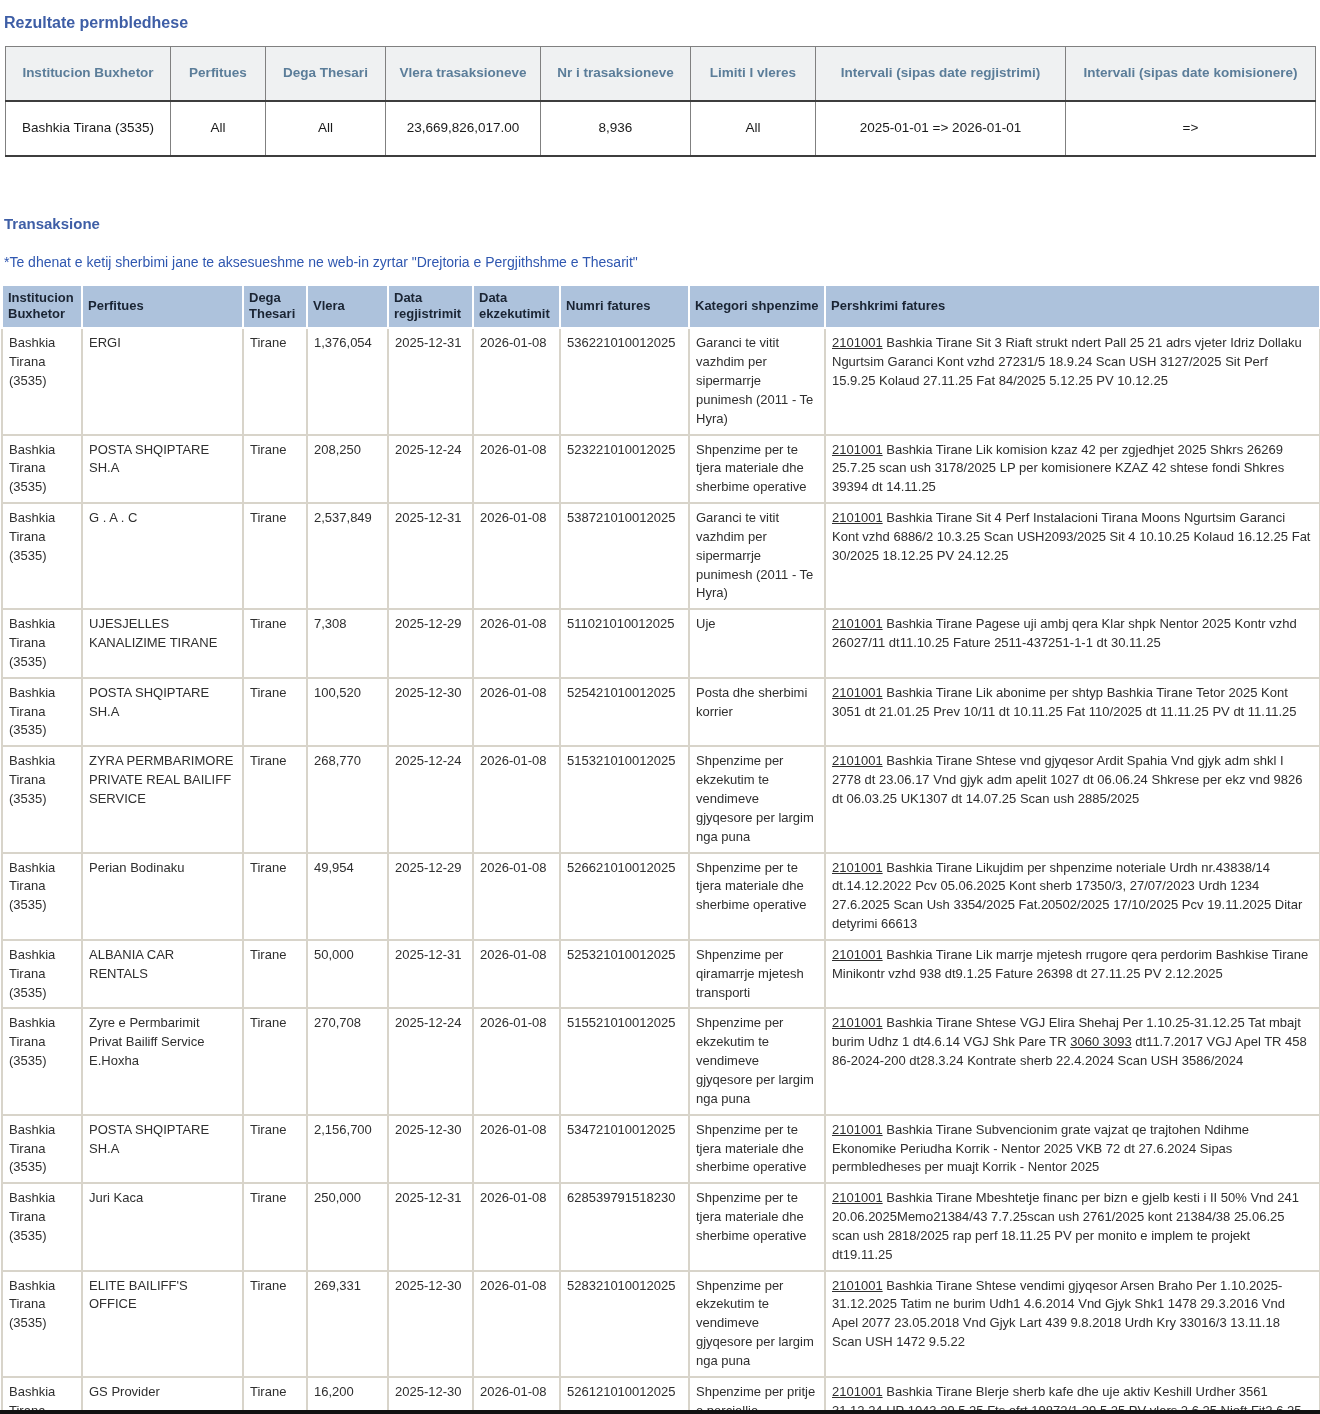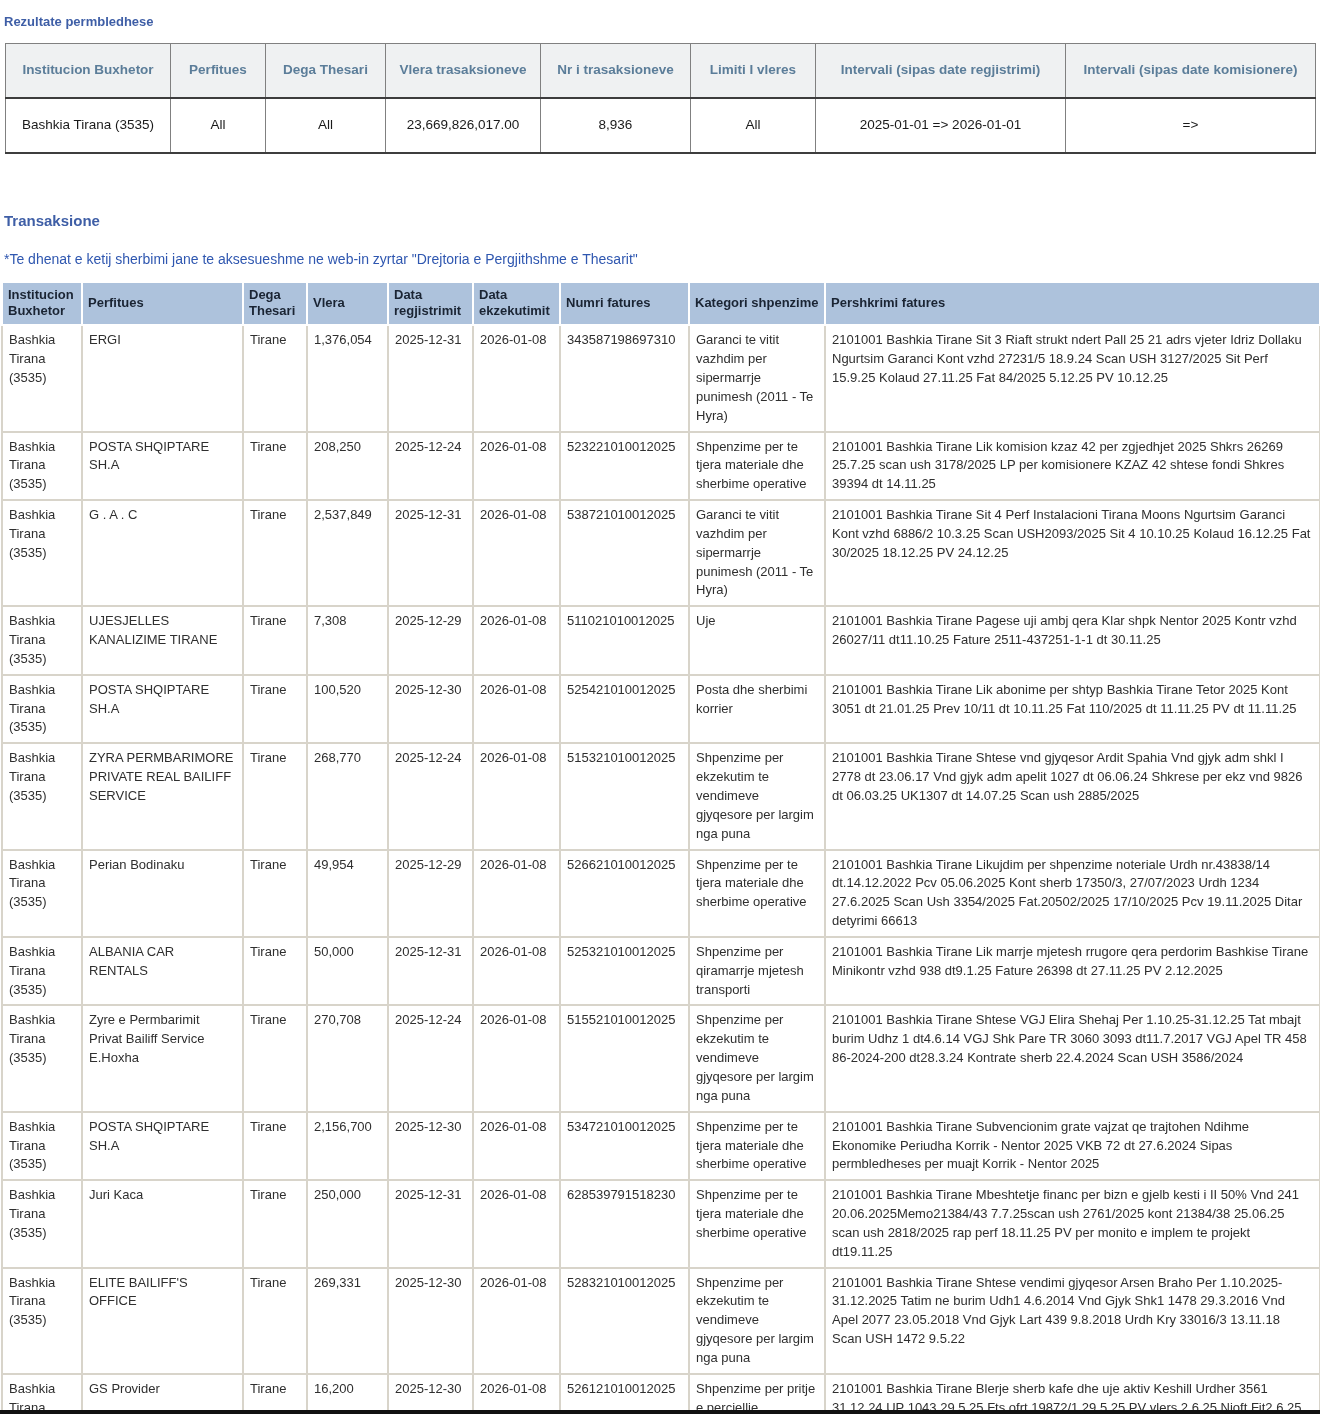--- a/index.html
+++ b/index.html
@@ -16,21 +16,21 @@
     --bottom-edge:#111111;
   }
   *{box-sizing:border-box;}
   html,body{margin:0;padding:0;background:#ffffff;}
   body{font-family:"Liberation Sans", sans-serif; width:1320px;}
   .page{position:relative;width:1320px;height:1414px;overflow:hidden;background:#fff;}
 
   .section-title{
     color:var(--heading-blue);
     font-weight:bold;
-    font-size:13px;
+    font-size:16px;
     margin:0;
     padding:14px 0 0 4px;
   }
   .section-title.small{font-size:15px;padding-top:0;}
 
   
   table.summary{
     border-collapse:collapse;
     table-layout:fixed;
     width:1310px;
@@ -95,21 +95,21 @@
     color:var(--body-text);
     font-size:13px;
     text-align:left;
     vertical-align:top;
     border:2px solid var(--grid-line);
     padding:5px 6px;
     line-height:1.45;
     overflow:hidden;
     word-wrap:break-word;
   }
-  .u{}
+  .u{text-decoration:underline;}
 
   .bottom-edge{
     position:absolute;
     left:0;bottom:0;
     width:1320px;height:4px;
     background:var(--bottom-edge);
   }
 </style>
 </head>
 <body>
@@ -187,21 +187,21 @@
       </tr>
     </thead>
     <tbody>
         <tr>
           <td>Bashkia Tirana (3535)</td>
           <td>ERGI</td>
           <td>Tirane</td>
           <td>1,376,054</td>
           <td>2025-12-31</td>
           <td>2026-01-08</td>
-          <td>343587198697310</td>
+          <td>536221010012025</td>
           <td>Garanci te vitit vazhdim per sipermarrje punimesh (2011 - Te Hyra)</td>
           <td><span class="u">2101001</span><span> Bashkia Tirane Sit 3 Riaft strukt ndert Pall 25 21 adrs vjeter Idriz Dollaku Ngurtsim Garanci Kont vzhd 27231/5 18.9.24 Scan USH 3127/2025 Sit Perf 15.9.25 Kolaud 27.11.25 Fat 84/2025 5.12.25 PV 10.12.25</span></td>
         </tr>
         <tr>
           <td>Bashkia Tirana (3535)</td>
           <td>POSTA SHQIPTARE SH.A</td>
           <td>Tirane</td>
           <td>208,250</td>
           <td>2025-12-24</td>
           <td>2026-01-08</td>

